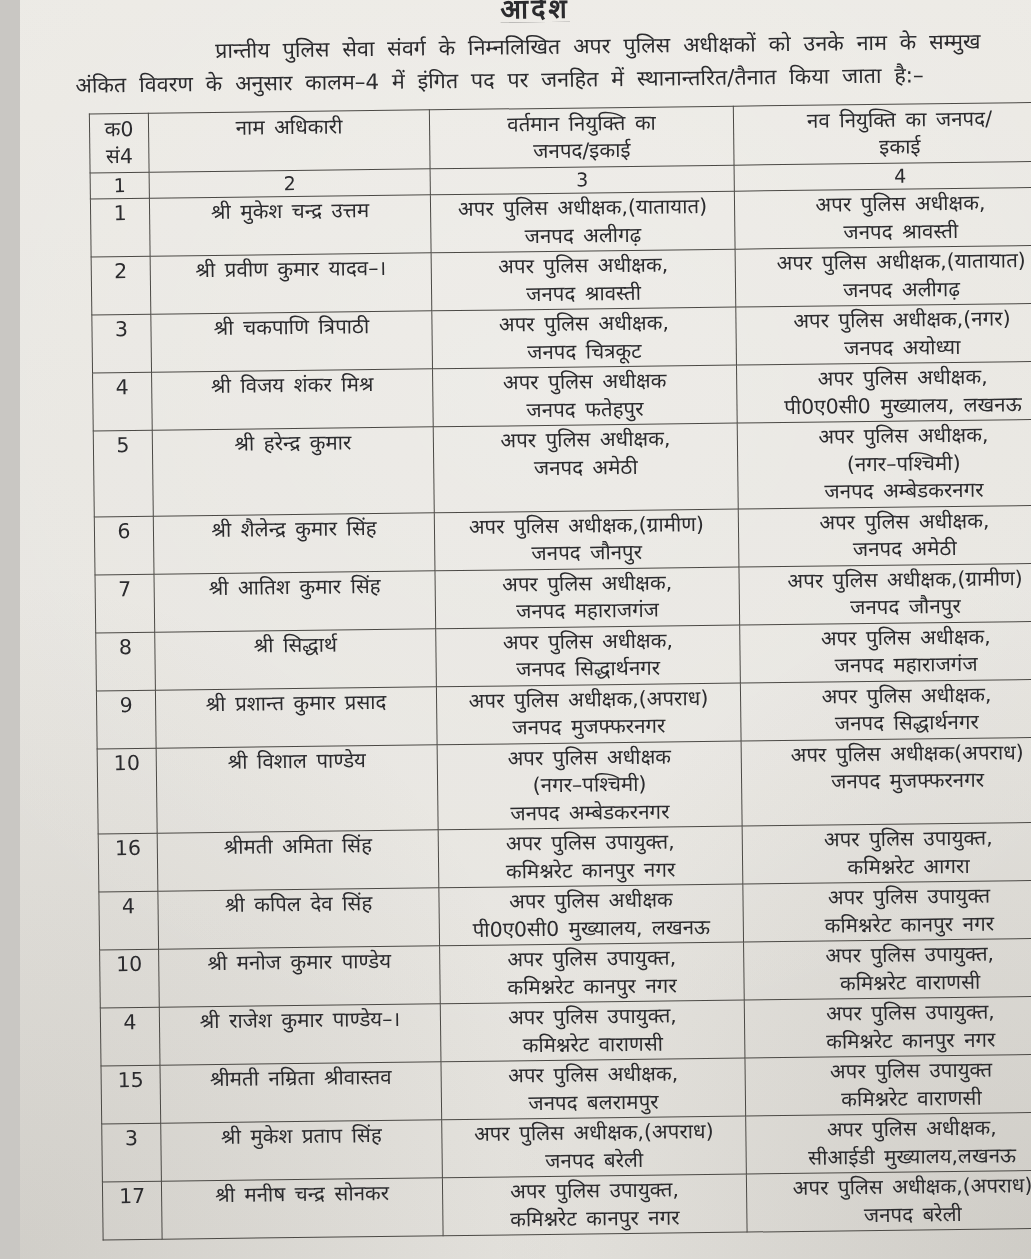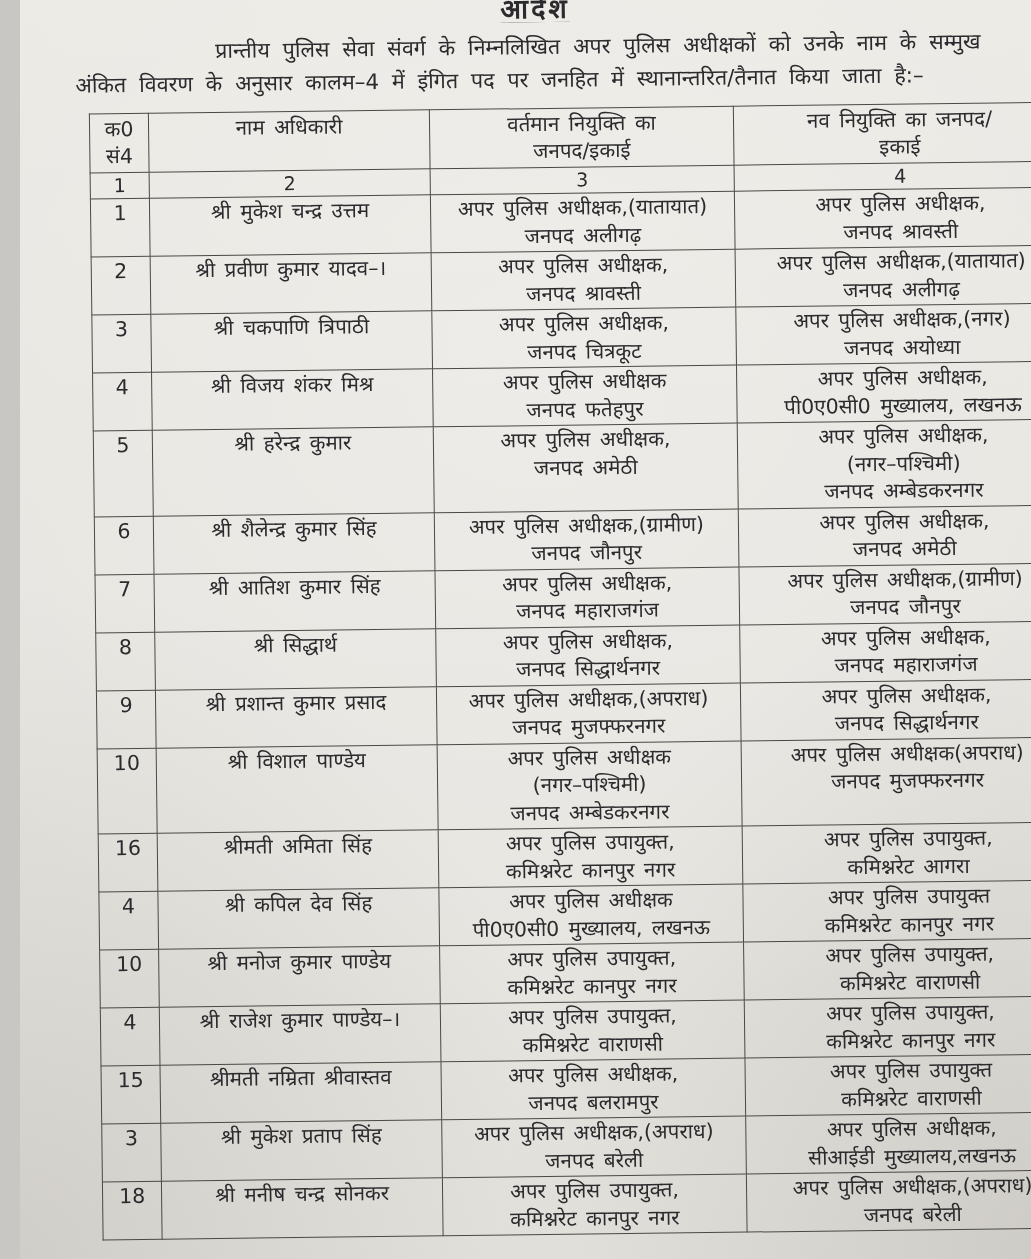--- a/index.html
+++ b/index.html
@@ -277,21 +277,21 @@
             <td class="c-cur">
               <div>अपर पुलिस अधीक्षक,(अपराध)</div>
               <div>जनपद बरेली</div>
             </td>
             <td class="c-new">
               <div>अपर पुलिस अधीक्षक,</div>
               <div>सीआईडी मुख्यालय,लखनऊ</div>
             </td>
           </tr>
           <tr>
-            <td class="c-sno">18</td>
+            <td class="c-sno">17</td>
             <td class="c-name">श्री मनीष चन्द्र सोनकर</td>
             <td class="c-cur">
               <div>अपर पुलिस उपायुक्त,</div>
               <div>कमिश्नरेट कानपुर नगर</div>
             </td>
             <td class="c-new">
               <div>अपर पुलिस अधीक्षक,(अपराध)</div>
               <div>जनपद बरेली</div>
             </td>
           </tr>

